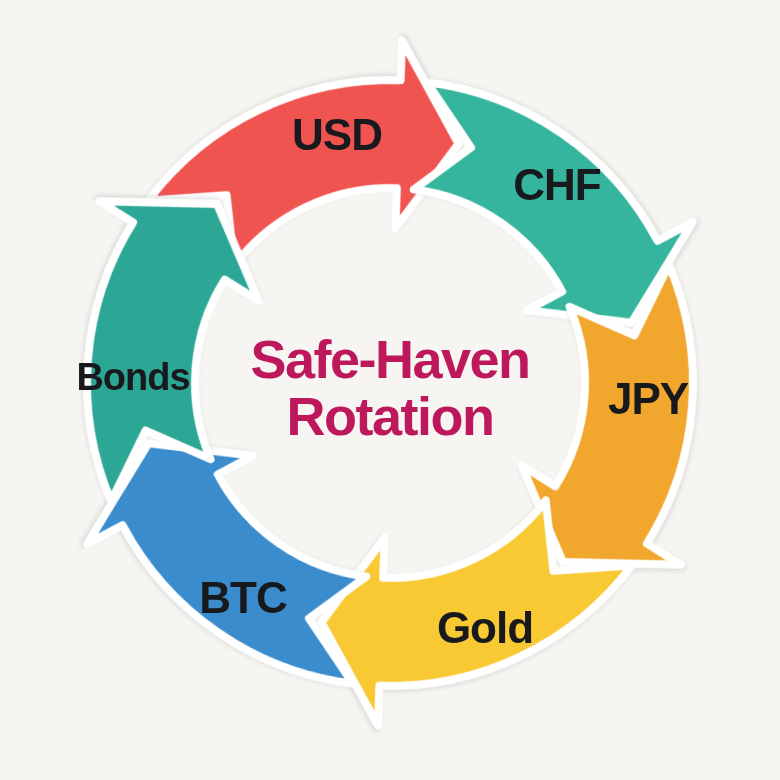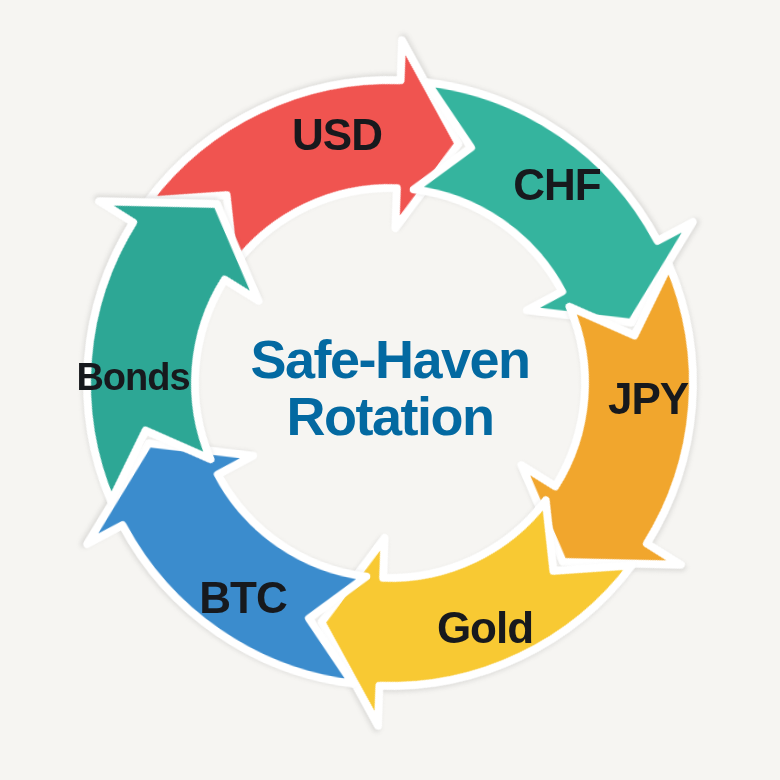--- a/index.html
+++ b/index.html
@@ -42,21 +42,21 @@
     position: absolute;
     left: 390px;
     top: 388px;
     transform: translate(-50%, -50%);
     width: 400px;
     text-align: center;
     font-weight: 700;
     font-size: 54px;
     line-height: 1.05;
     letter-spacing: -1.5px;
-    color: #0369a1;
+    color: #be185d;
   }
   .center-title span { display: block; }
 </style>
 </head>
 <body>
 
 <div class="stage">
 
   <svg class="cycle-svg" viewBox="0 0 780 780" xmlns="http://www.w3.org/2000/svg">
 

